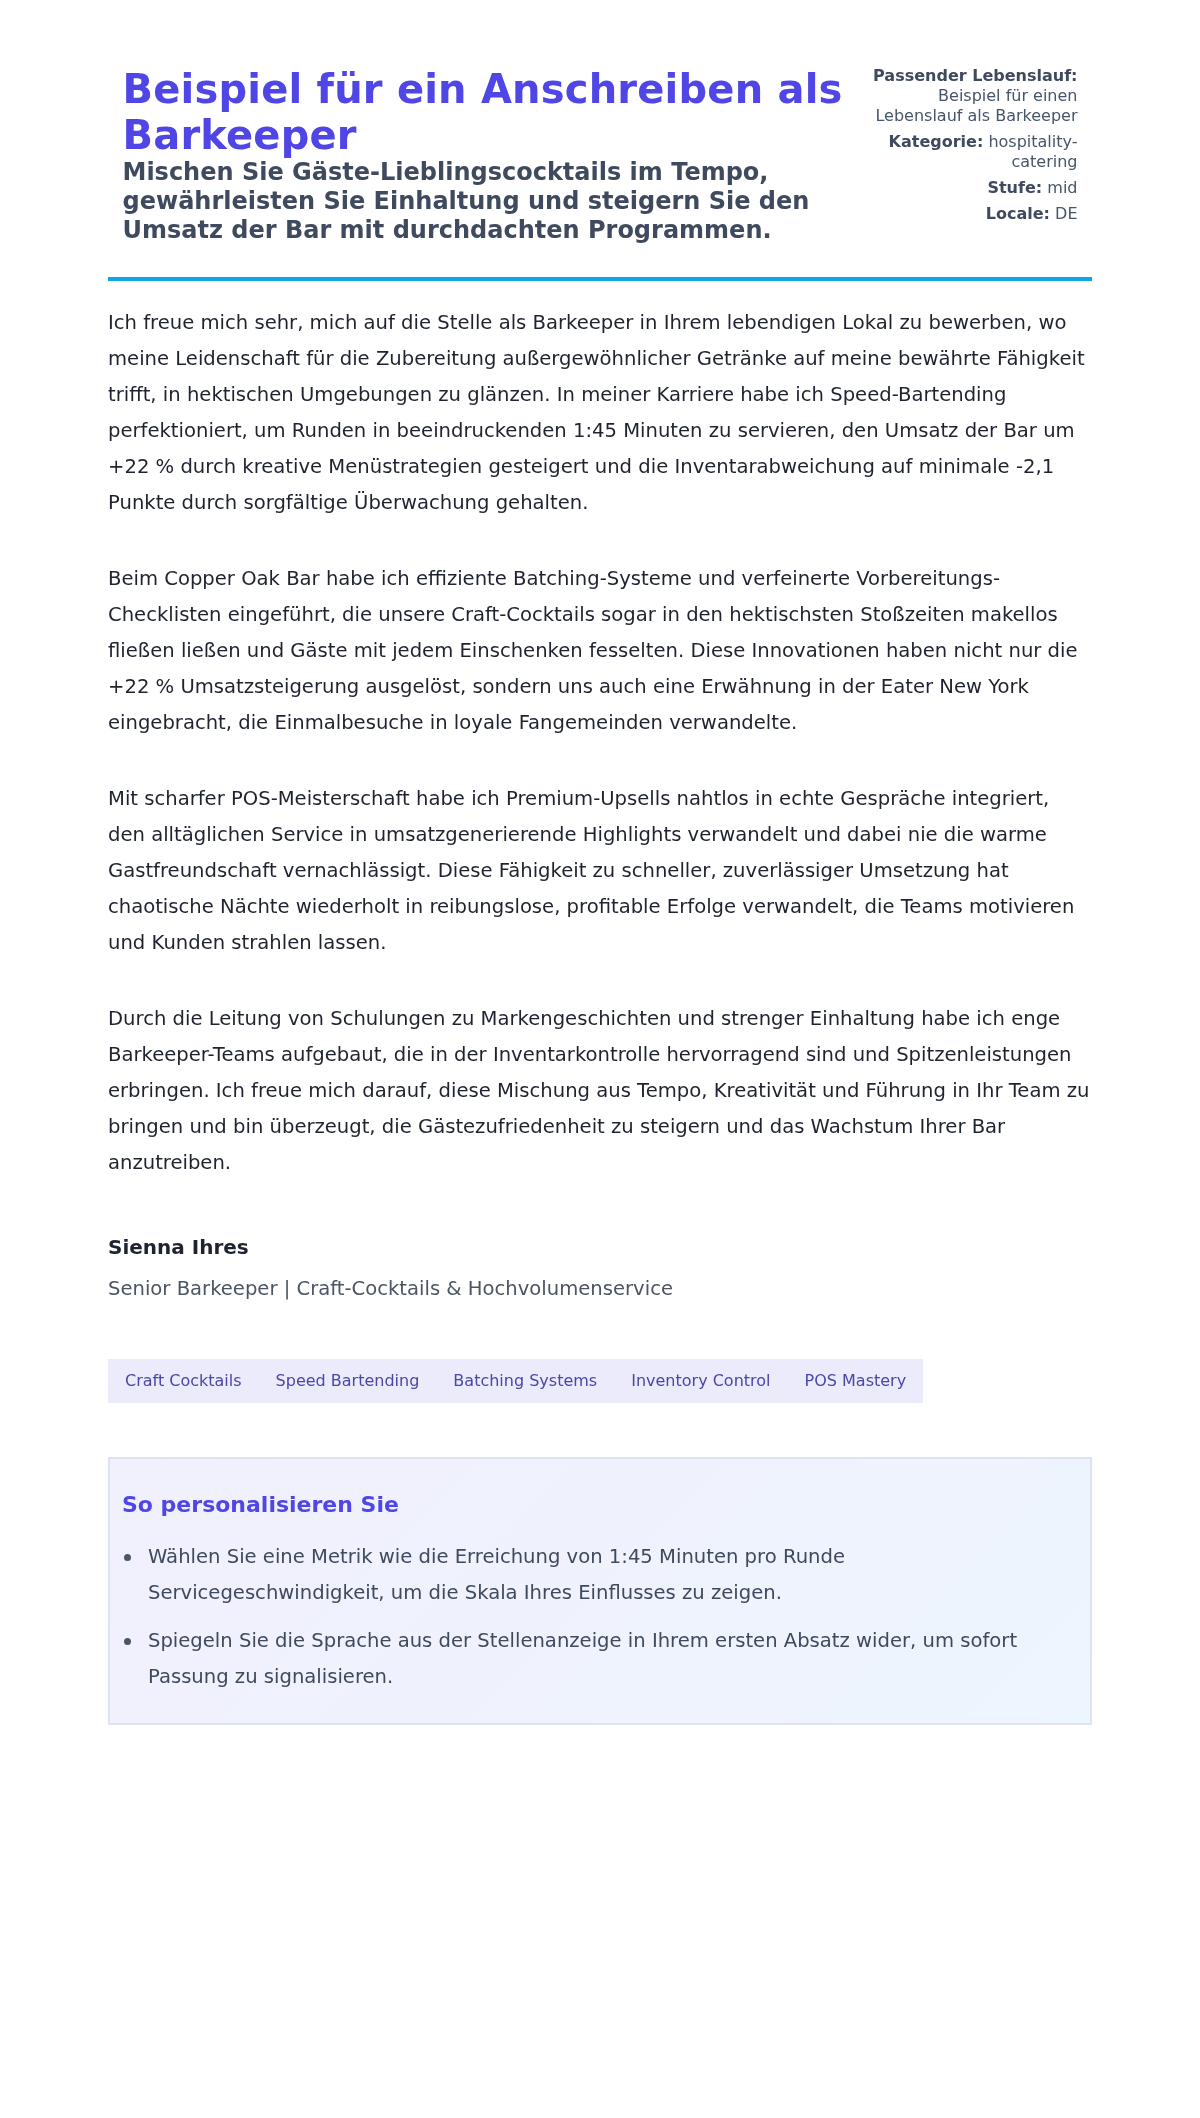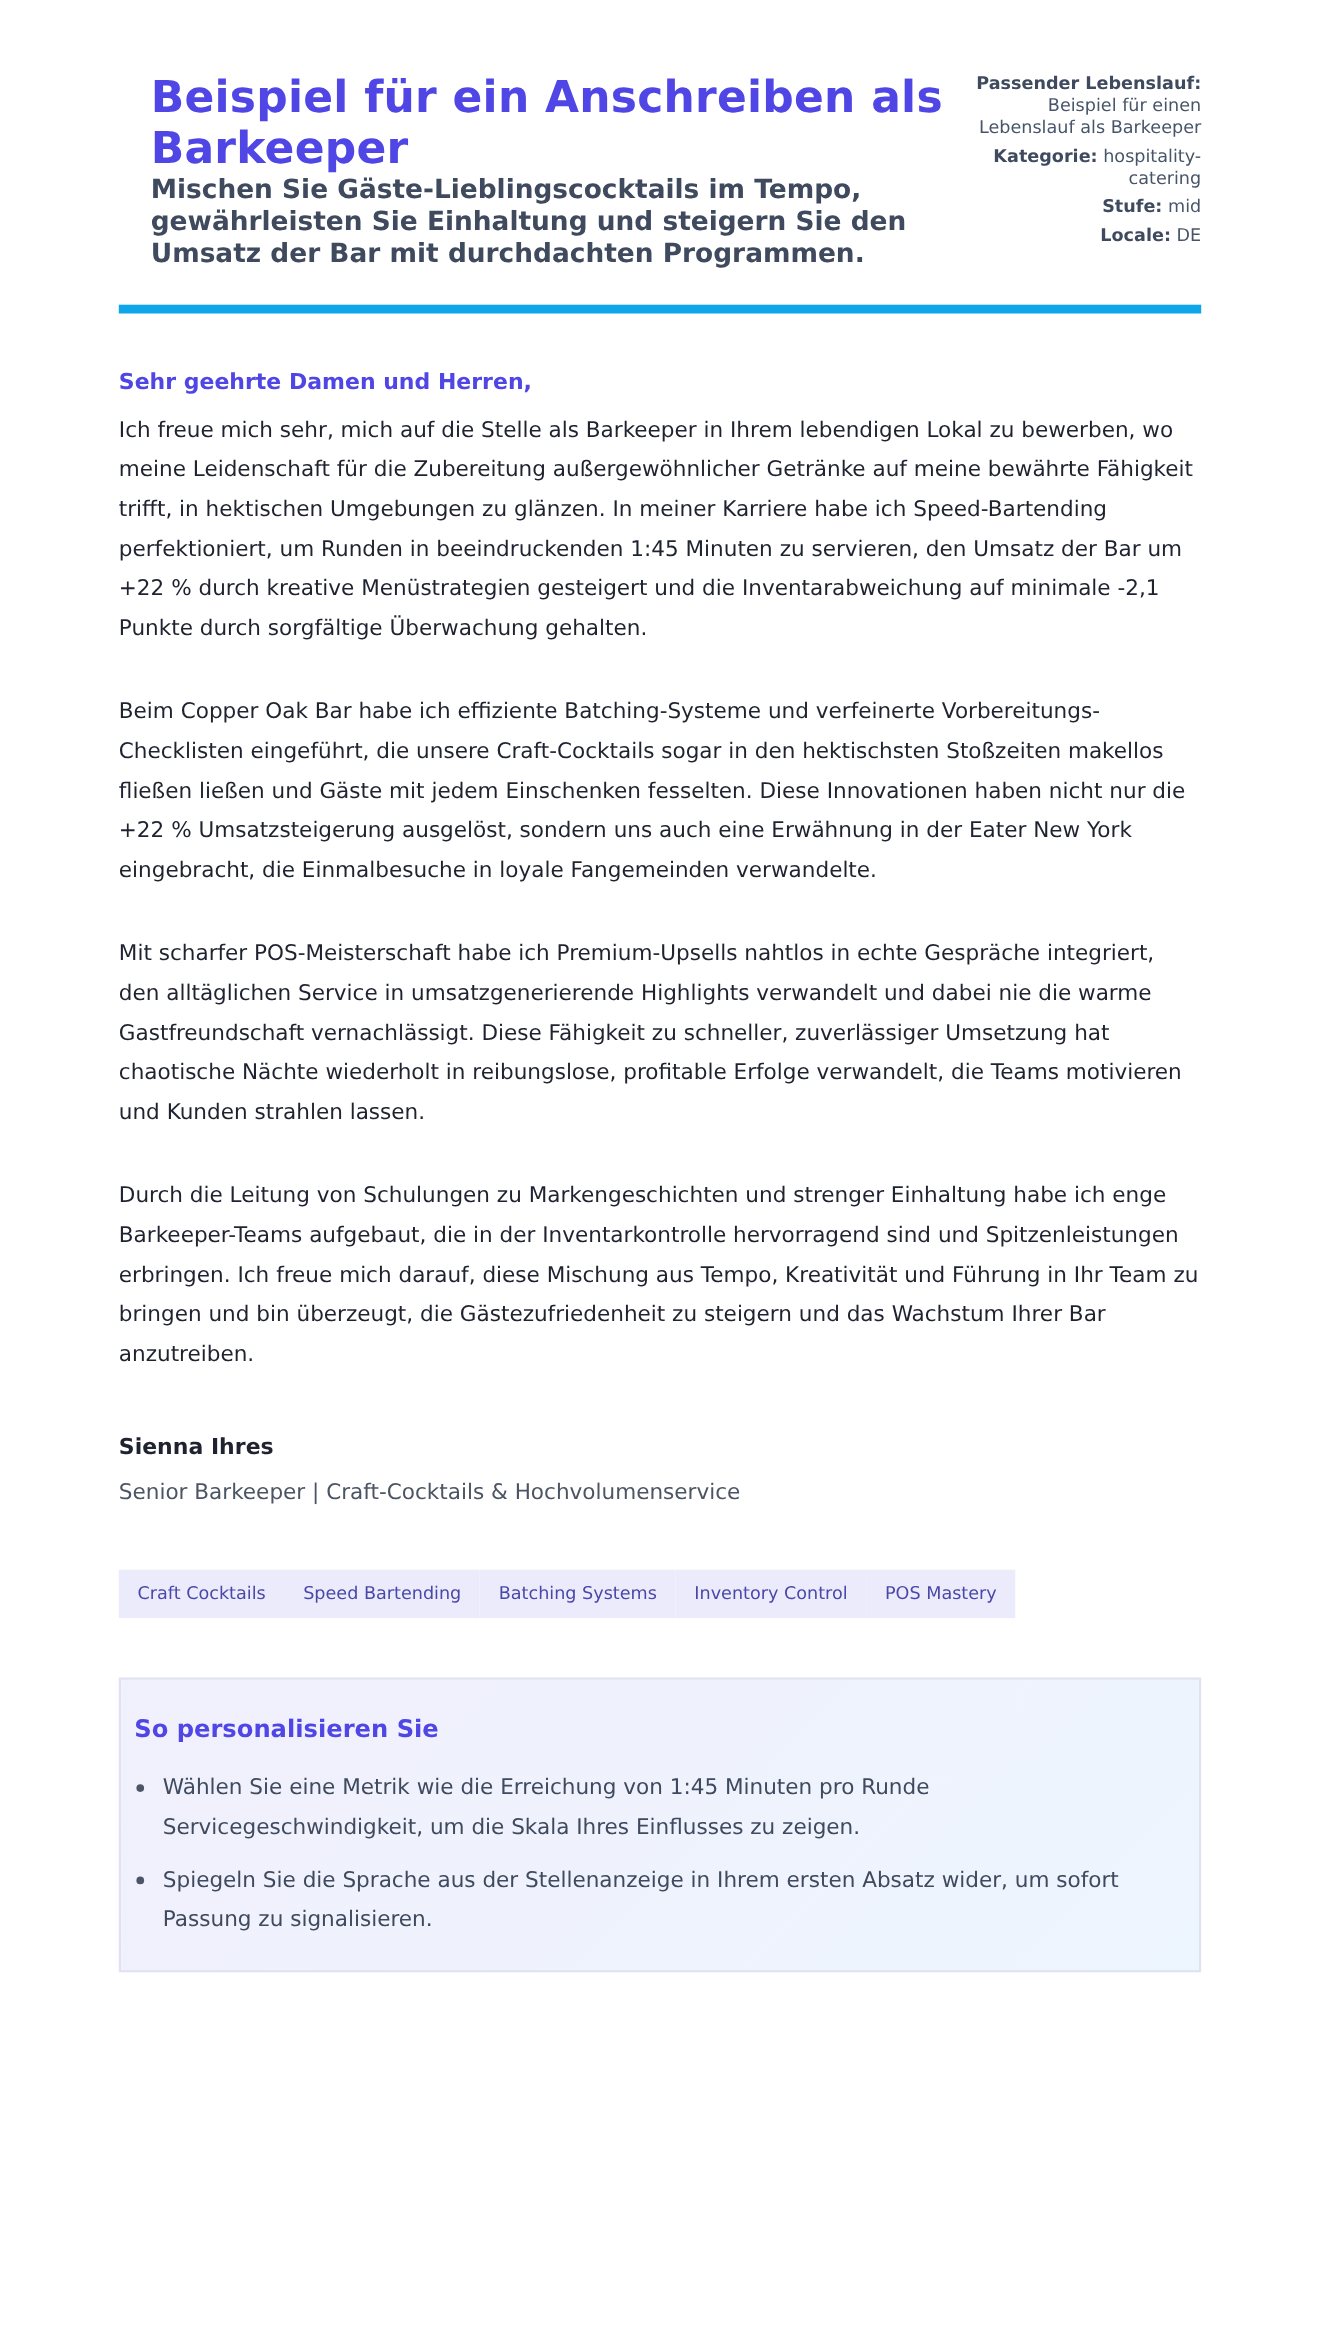--- a/index.html
+++ b/index.html
@@ -12,24 +12,24 @@
     }
     .page {
       width: 984px;
       margin-left: 108px;
       padding-top: 66px;
       padding-bottom: 68px;
     }
     
     .header {
       display: flex;
-      justify-content: flex-end;
+      justify-content: center;
       align-items: flex-start;
       padding-bottom: 32px;
-      border-bottom: 8px solid #0ea5e9;
+      border-bottom: 4px solid #0ea5e9;
     }
     .header-left { width: 740px; }
     .title {
       font-size: 40px;
       font-weight: bold;
       line-height: 46px;
       color: #4f46e5;
       letter-spacing: 0.2px;
     }
     .subtitle {
@@ -150,21 +150,20 @@
         <span>mid</span>
       </div>
       <div class="meta-row">
         <b>Locale:</b>
         <span>DE</span>
       </div>
     </div>
   </header>
 
   <section class="letter">
-    <p class="salutation">Sehr geehrte Damen und Herren,</p>
     <p class="letter-p">Ich freue mich sehr, mich auf die Stelle als Barkeeper in Ihrem lebendigen Lokal zu bewerben, wo meine Leidenschaft für die Zubereitung außergewöhnlicher Getränke auf meine bewährte Fähigkeit trifft, in hektischen Umgebungen zu glänzen. In meiner Karriere habe ich Speed-Bartending perfektioniert, um Runden in beeindruckenden 1:45 Minuten zu servieren, den Umsatz der Bar um +22 % durch kreative Menüstrategien gesteigert und die Inventarabweichung auf minimale -2,1 Punkte durch sorgfältige Überwachung gehalten.</p>
     <p class="letter-p">Beim Copper Oak Bar habe ich effiziente Batching-Systeme und verfeinerte Vorbereitungs-Checklisten eingeführt, die unsere Craft-Cocktails sogar in den hektischsten Stoßzeiten makellos fließen ließen und Gäste mit jedem Einschenken fesselten. Diese Innovationen haben nicht nur die +22 % Umsatzsteigerung ausgelöst, sondern uns auch eine Erwähnung in der Eater New York eingebracht, die Einmalbesuche in loyale Fangemeinden verwandelte.</p>
     <p class="letter-p">Mit scharfer POS-Meisterschaft habe ich Premium-Upsells nahtlos in echte Gespräche integriert, den alltäglichen Service in umsatzgenerierende Highlights verwandelt und dabei nie die warme Gastfreundschaft vernachlässigt. Diese Fähigkeit zu schneller, zuverlässiger Umsetzung hat chaotische Nächte wiederholt in reibungslose, profitable Erfolge verwandelt, die Teams motivieren und Kunden strahlen lassen.</p>
     <p class="letter-p">Durch die Leitung von Schulungen zu Markengeschichten und strenger Einhaltung habe ich enge Barkeeper-Teams aufgebaut, die in der Inventarkontrolle hervorragend sind und Spitzenleistungen erbringen. Ich freue mich darauf, diese Mischung aus Tempo, Kreativität und Führung in Ihr Team zu bringen und bin überzeugt, die Gästezufriedenheit zu steigern und das Wachstum Ihrer Bar anzutreiben.</p>
   </section>
 
   <section class="signature">
     <div class="sig-name">Sienna Ihres</div>
     <div class="sig-title">Senior Barkeeper | Craft-Cocktails &amp; Hochvolumenservice</div>
   </section>

